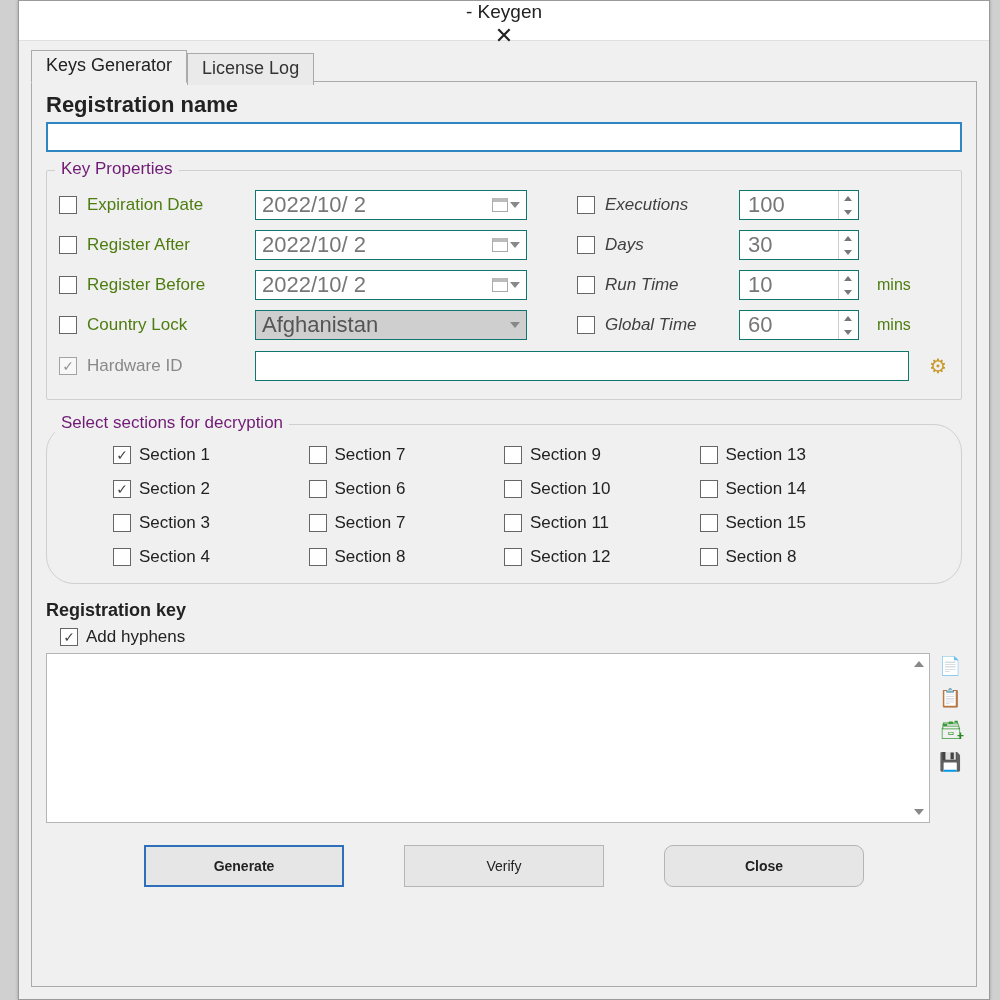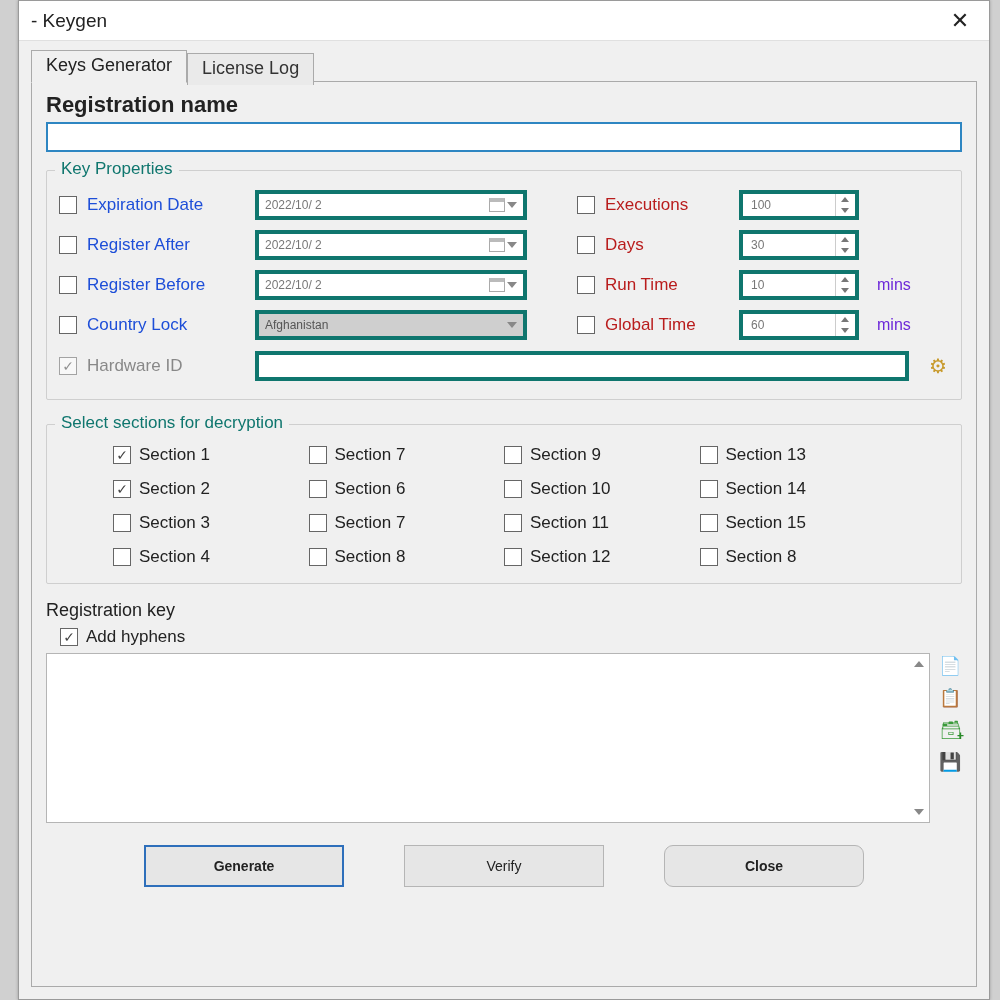--- a/index.html
+++ b/index.html
@@ -23,20 +23,21 @@
     border: 1px solid #9a9a9a;
     box-shadow: 0 0 3px rgba(0,0,0,0.25);
   }
   .titlebar {
     height: 40px;
     display: flex;
     align-items: center;
     padding: 0 12px;
     border-bottom: 1px solid #e0e0e0;
     font-size: 19px;
+    flex-direction: column;
   }
   .titlebar .title { flex: 1; }
   .close-x {
     width: 34px;
     text-align: center;
     font-size: 22px;
     font-family: Arial, sans-serif;
     cursor: pointer;
   }
   .client {
@@ -104,21 +105,21 @@
     padding: 14px 12px 12px 12px;
     position: relative;
   }
   .group-title {
     position: absolute;
     left: 8px;
     top: -12px;
     background: #f0f0f0;
     padding: 0 6px;
     font-size: 17px;
-    color: #0f766e;
+    color: #701a75;
   }
   .kp-row {
     display: flex;
     align-items: center;
     height: 40px;
     gap: 10px;
   }
   .chk {
     width: 18px;
     height: 18px;
@@ -129,48 +130,48 @@
     align-items: center;
     justify-content: center;
     font-size: 14px;
     color: #444;
     cursor: pointer;
   }
   .chk.disabled { opacity: 0.55; }
   .kp-left-label {
     width: 158px;
     font-size: 17px;
-    color: #1d4ed8;
+    color: #4d7c0f;
   }
   .date-field, .combo-field, .num-field, .hw-field {
     height: 30px;
-    border: 4px solid #0f766e;
+    border: 1px solid #0f766e;
     background: #fff;
     display: flex;
     align-items: center;
-    font-size: 12px;
+    font-size: 22px;
     color: #777;
   }
   .date-field { width: 272px; padding: 0 6px; justify-content: space-between; }
   .combo-field { width: 272px; padding: 0 6px; justify-content: space-between; background: #cfcfcf; color: #555; }
   .date-icons { display: flex; align-items: center; gap: 2px; color: #888; }
   .cal-icon {
     width: 16px; height: 14px;
     border: 1px solid #aaa;
     border-top: 4px solid #bbb;
     background: #fff;
   }
   .dd-arrow {
     width: 0; height: 0;
     border-left: 5px solid transparent;
     border-right: 5px solid transparent;
     border-top: 6px solid #888;
   }
   .kp-right-spacer { width: 30px; }
-  .kp-right-label { width: 124px; font-size: 17px; color: #b91c1c; }
+  .kp-right-label { width: 124px; font-size: 17px; color: #404040; font-style: italic; }
   .num-field { width: 120px; padding: 0 2px 0 8px; justify-content: space-between; color: #777; }
   .spin {
     width: 18px;
     display: flex;
     flex-direction: column;
     border-left: 1px solid #ccc;
     height: 100%;
   }
   .spin div {
     flex: 1;
@@ -181,53 +182,53 @@
     border-left: 4px solid transparent;
     border-right: 4px solid transparent;
     border-bottom: 5px solid #777;
   }
   .spin .down {
     width: 0; height: 0;
     border-left: 4px solid transparent;
     border-right: 4px solid transparent;
     border-top: 5px solid #777;
   }
-  .unit { margin-left: 8px; color: #6d28d9; font-size: 16px; }
+  .unit { margin-left: 8px; color: #4d7c0f; font-size: 16px; }
   .hw-row {
     display: flex;
     align-items: center;
     height: 42px;
     gap: 10px;
   }
   .hw-label { width: 158px; font-size: 17px; color: #888; }
   .hw-field { flex: 1; padding: 0 6px; }
   .cog-icon {
     width: 22px; height: 22px;
     display: flex; align-items: center; justify-content: center;
     margin-left: 8px;
     color: #c89a2c;
     font-size: 20px;
   }
   
-  .sections-group { margin-top: 24px; }
+  .sections-group { margin-top: 24px; border-radius: 28px; }
   .sections-grid {
     display: grid;
     grid-template-columns: repeat(4, 1fr);
     row-gap: 14px;
     padding: 6px 54px 4px 54px;
   }
   .sec-item {
     display: flex;
     align-items: center;
     gap: 8px;
     font-size: 17px;
     color: #222;
   }
   
-  .regkey-title { font-weight: normal; font-size: 18px; margin-top: 16px; }
+  .regkey-title { font-weight: bold; font-size: 18px; margin-top: 16px; }
   .hyphen-row {
     display: flex; align-items: center; gap: 8px;
     margin: 6px 0 6px 14px;
   }
   .key-area-wrap { display: flex; align-items: flex-start; gap: 10px; }
   .key-area {
     flex: 1;
     height: 170px;
     border: 1px solid #b5b5b5;
     background: #fff;

